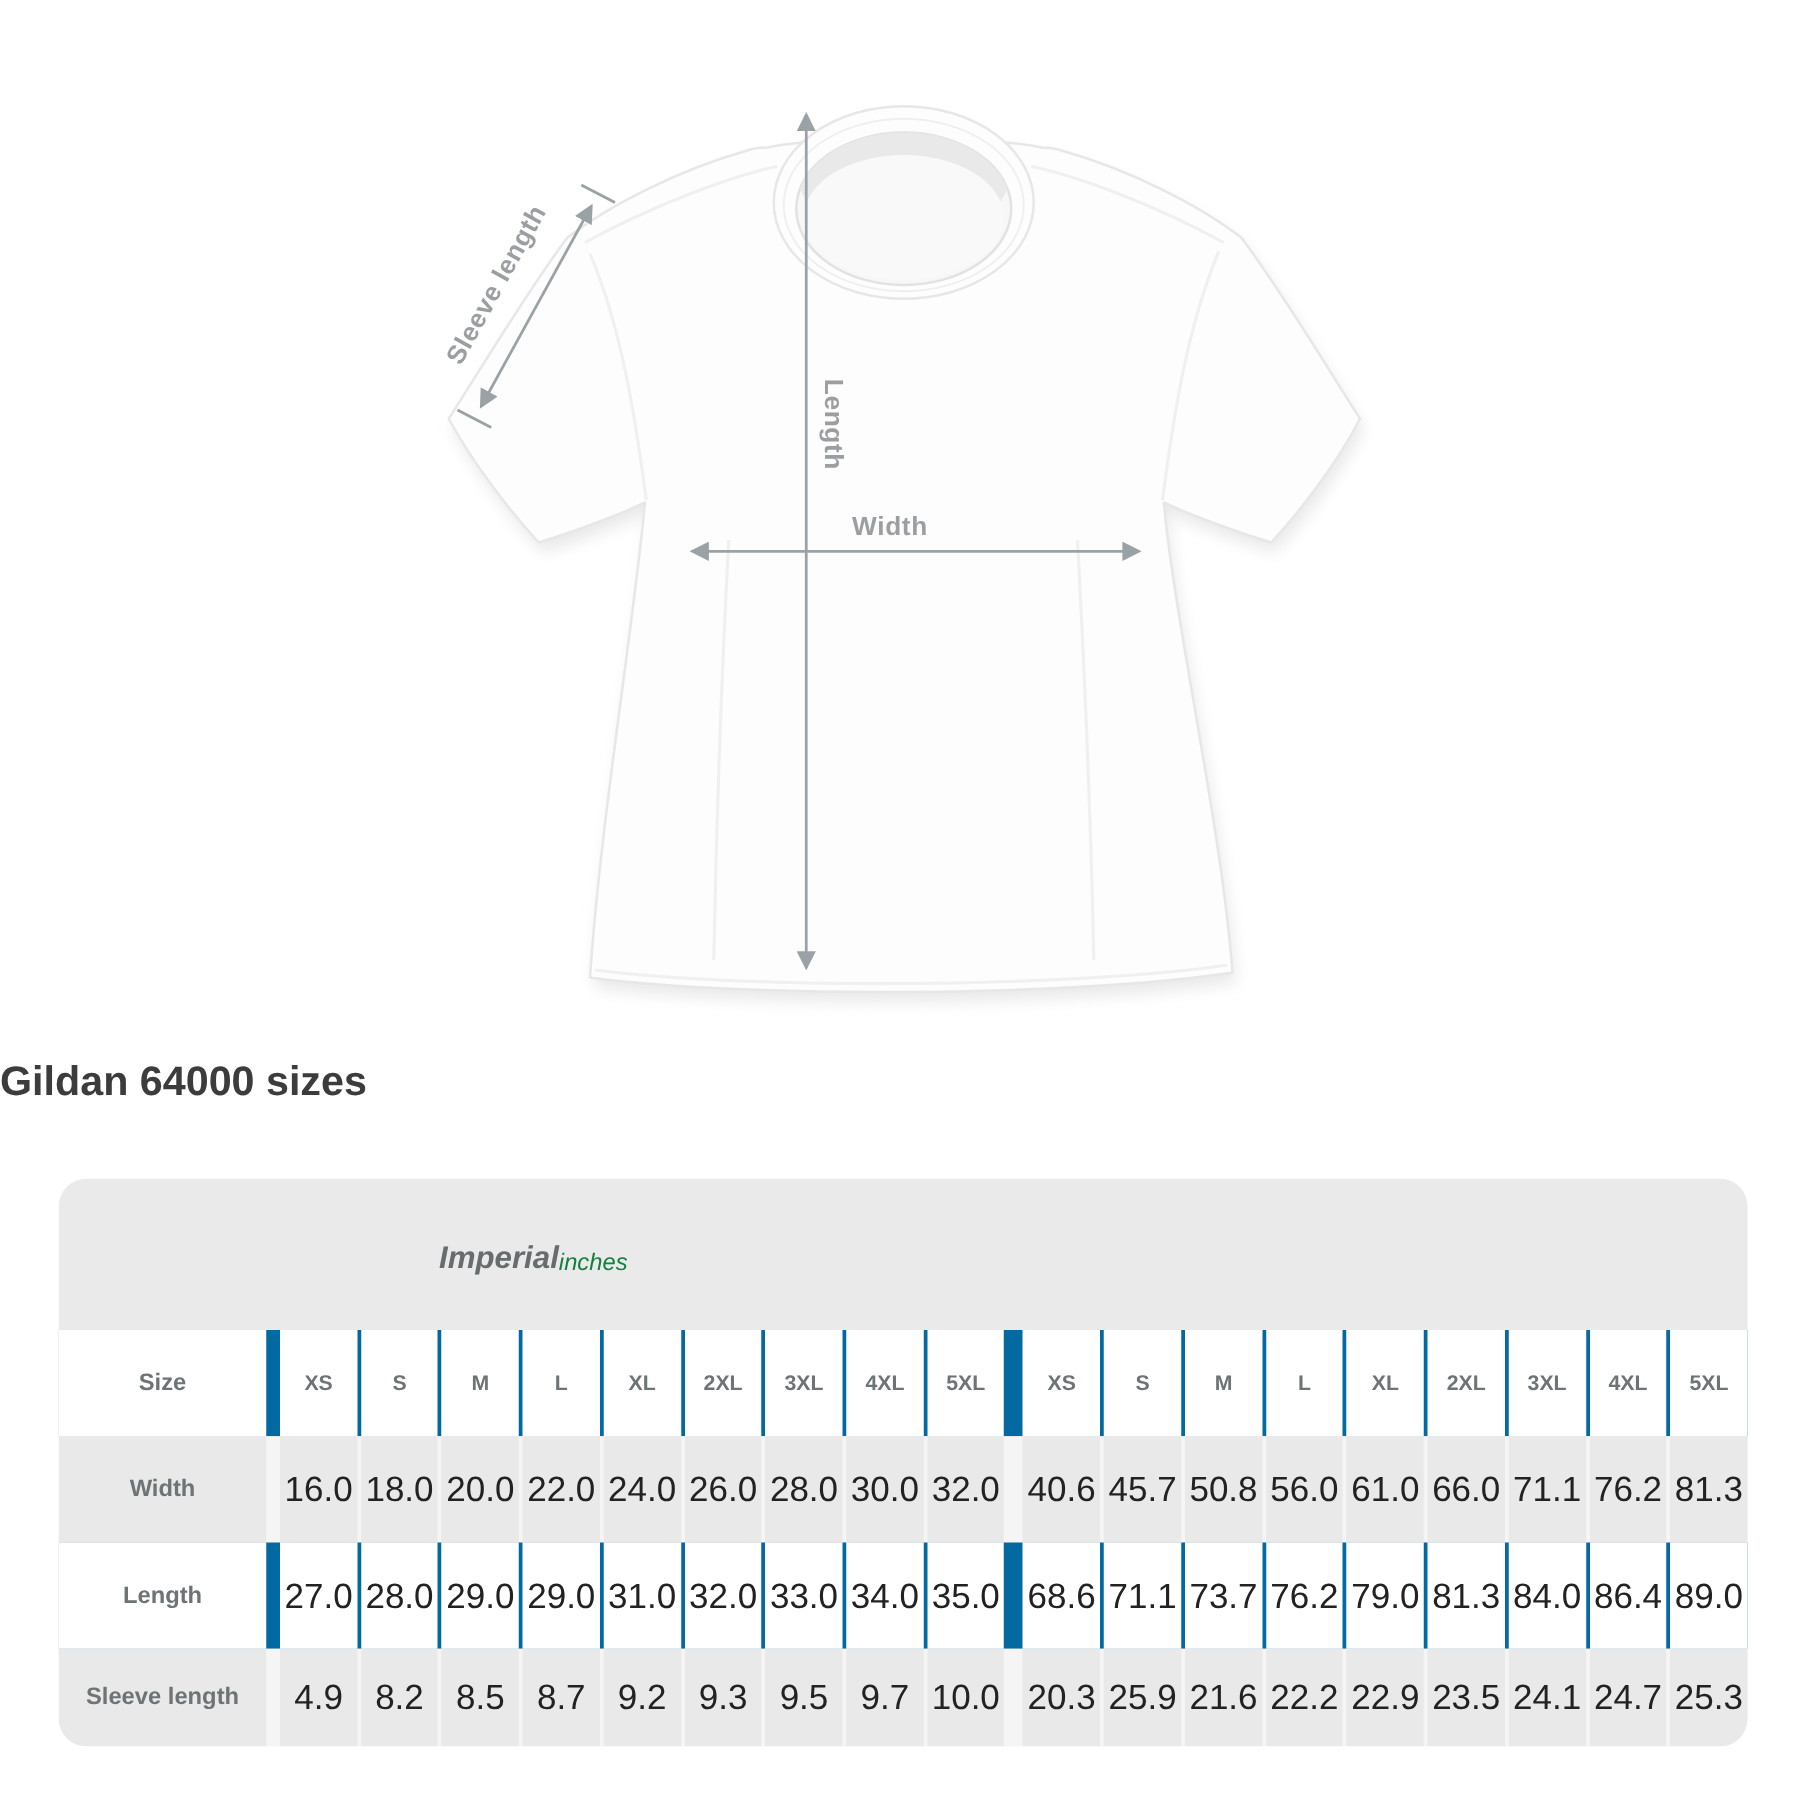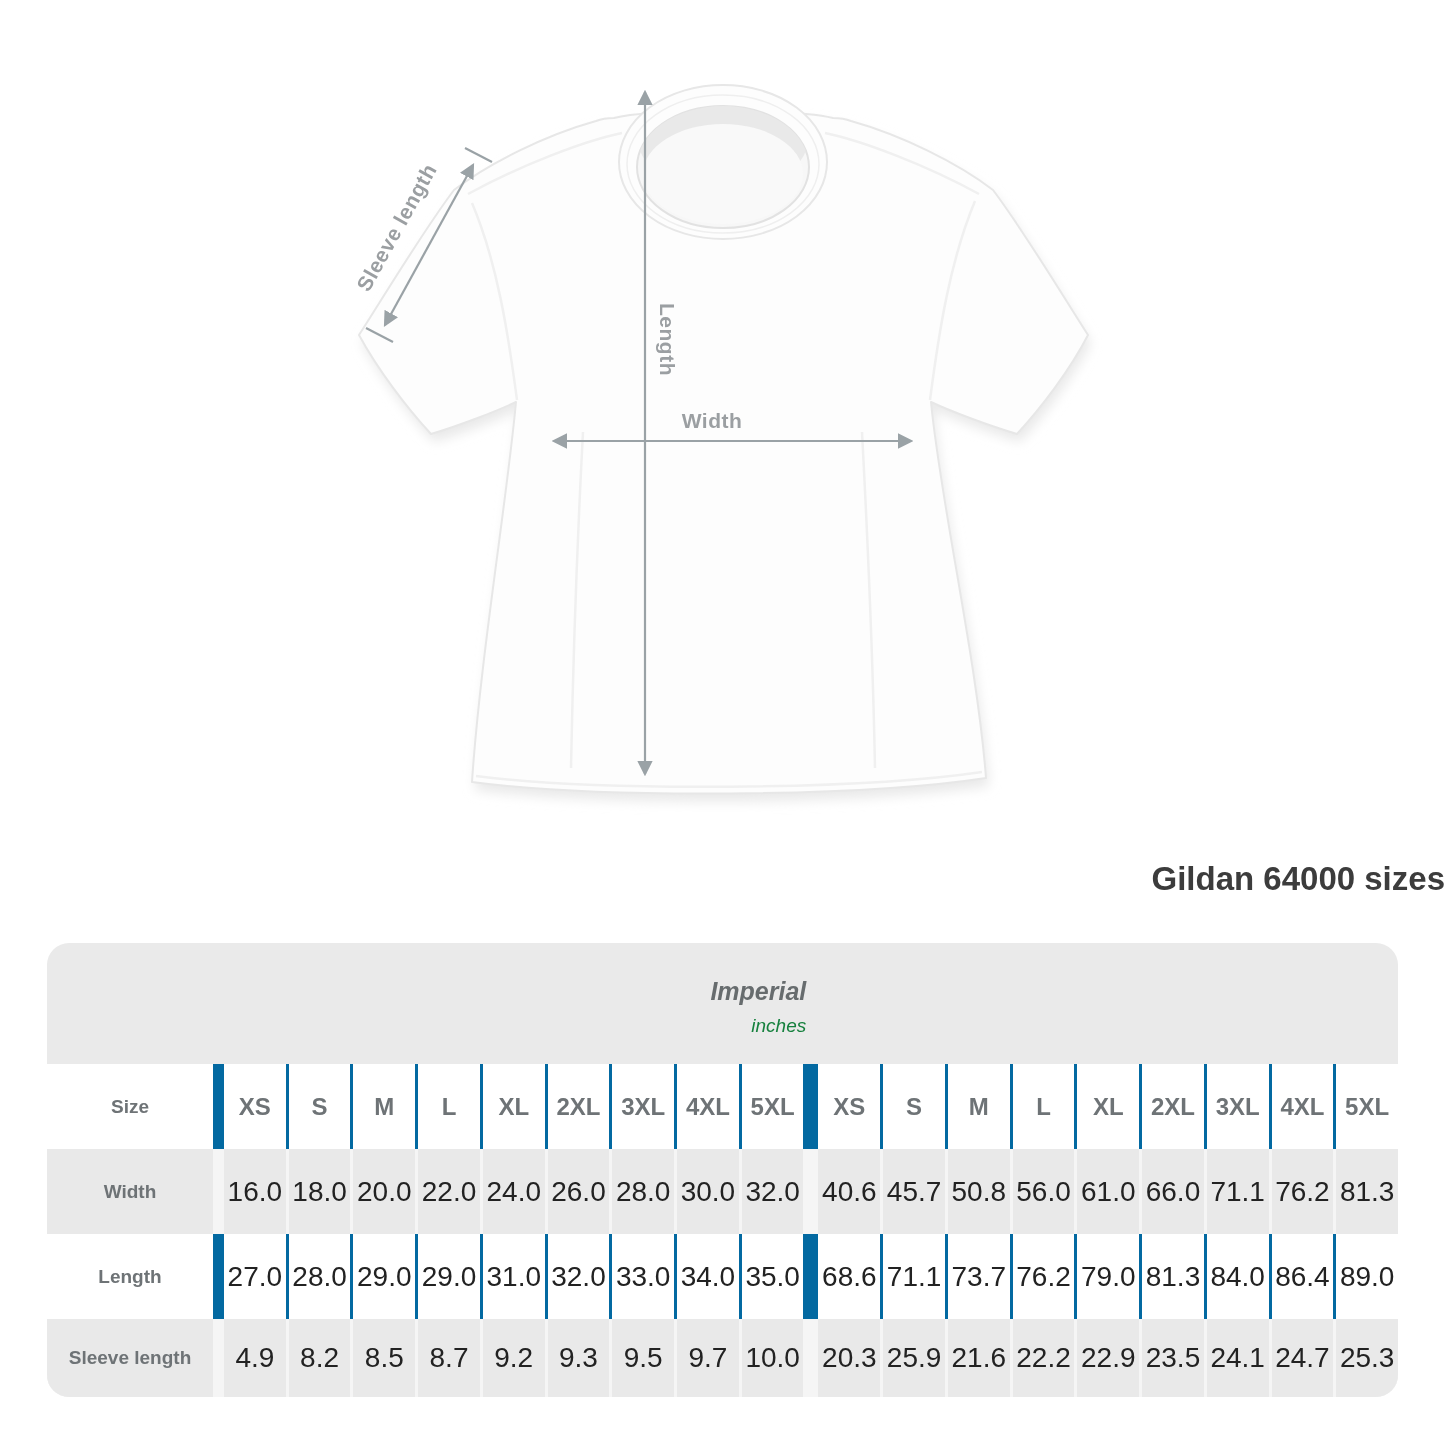--- a/index.html
+++ b/index.html
@@ -10,48 +10,48 @@
   }
   
   .shirt-svg{position:absolute;left:0;top:0;}
   .dim-label{
     font-family:"Liberation Sans", sans-serif;
     font-weight:bold;font-size:21px;fill:#9b9fa2;letter-spacing:.5px;
   }
   
   .title{
     position:absolute;left:0;top:846px;width:100%;
-    text-align:right;font-size:33px;font-weight:bold;color:#3c3c3c;margin-top:14px;
+    text-align:left;font-size:33px;font-weight:bold;color:#3c3c3c;
   }
   .note{
     position:absolute;left:0;top:895px;width:100%;
     text-align:center;font-size:21px;font-style:italic;color:#5a5a5a;
   }
   
   .card{
     position:absolute;left:47px;top:943px;width:1351px;height:454px;
     background:#eaeaea;border-radius:22px;overflow:hidden;
   }
   .units-row{display:grid;grid-template-columns:56.2% 43.8%;height:121px;}
-  .unit-block{display:flex;flex-direction:column;align-items:flex-end;justify-content:center;padding-top:6px;}
+  .unit-block{display:flex;flex-direction:row;align-items:center;justify-content:center;padding-top:6px;}
   .unit-name{font-size:25px;font-weight:bold;font-style:italic;color:#676c6e;}
   .unit-sub{font-size:19px;font-style:italic;color:#15803d;margin-top:9px;}
   .trow{
     display:grid;
     grid-template-columns:166px 5px repeat(9,1fr) 9px repeat(9,1fr);
     column-gap:3px;height:85px;
   }
   .trow.last{height:78px;}
   .trow.r-white{background:#0369a1;}
   .trow.r-gray{background:#f5f5f5;}
   .cell{display:flex;align-items:center;justify-content:center;}
   .r-white .cell{background:#ffffff;}
   .r-gray .cell{background:#e9e9e9;}
   .spacer{background:transparent;}
-  .head-cell{font-size:24px;font-weight:bold;color:#6e7376;}
+  .head-cell{font-size:17px;font-weight:bold;color:#6e7376;}
   .label-cell{font-size:19px;font-weight:bold;color:#6e7376;}
   .val-cell{font-size:28px;color:#222222;}
 </style>
 </head>
 <body>
 
 <div class="stage">
 
   <svg class="shirt-svg" width="1445" height="845" viewBox="0 0 1445 845">
     <defs>

